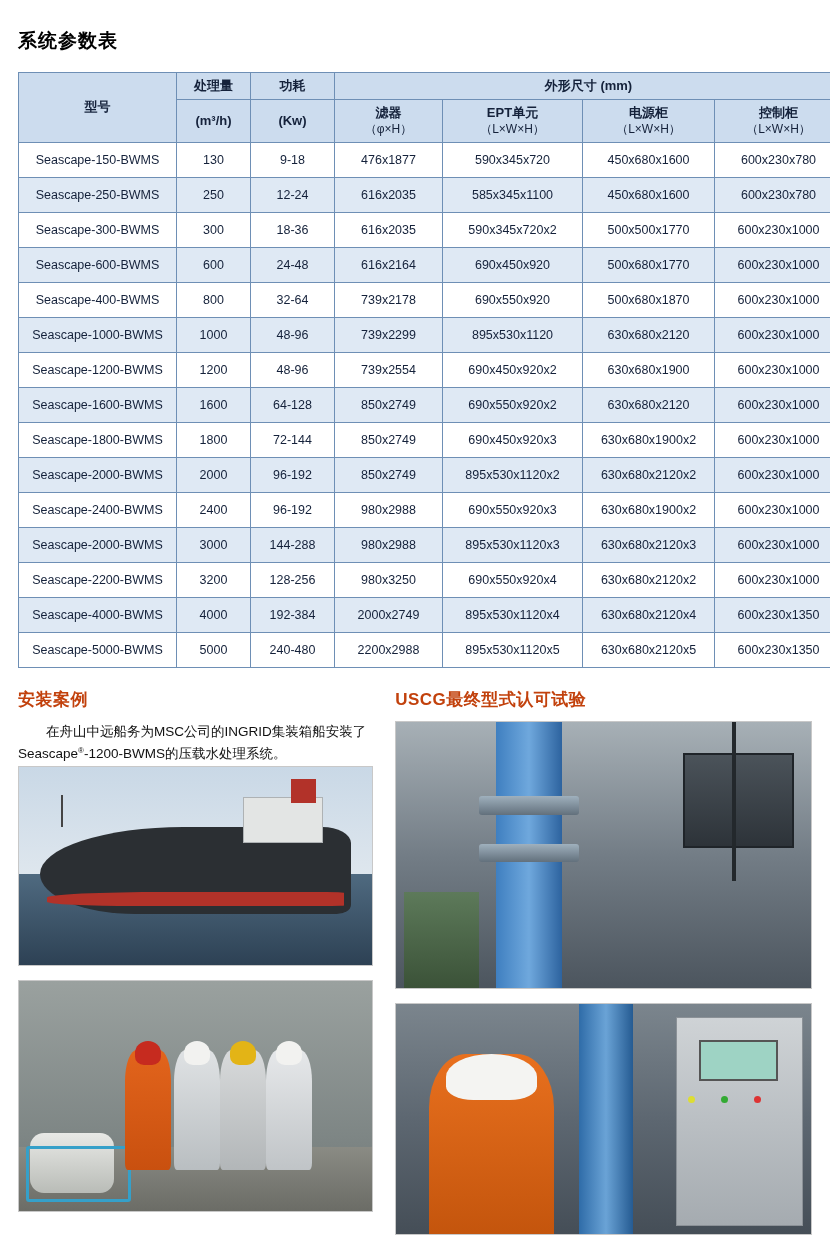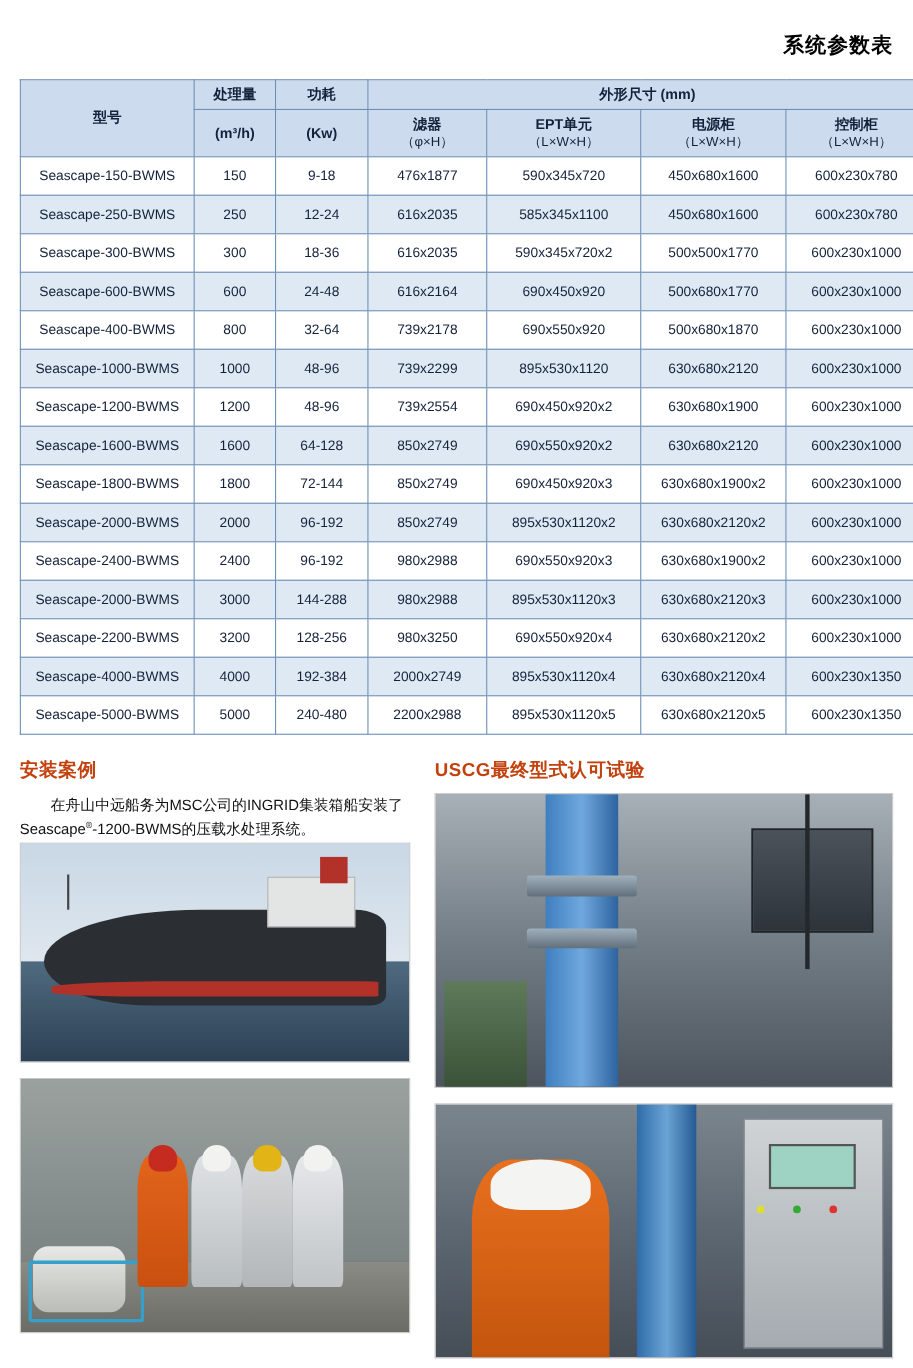--- a/index.html
+++ b/index.html
@@ -16,21 +16,21 @@
     overflow: hidden;
   }
   .page {
     width: 830px;
     height: 1244px;
     position: relative;
     box-sizing: border-box;
     padding: 0 18px;
   }
   .page-title {
-    text-align: right;
+    text-align: left;
     font-size: 19px;
     font-weight: bold;
     letter-spacing: 1px;
     padding-top: 28px;
     padding-bottom: 18px;
     color: #000;
   }
   table.spec {
     width: 794px;
     border-collapse: collapse;
@@ -372,21 +372,21 @@
         </th>
         <th>
           <div>控制柜</div>
           <div class="sub-unit">（L×W×H）</div>
         </th>
       </tr>
     </thead>
     <tbody id="spec-body">
         <tr>
           <td>Seascape-150-BWMS</td>
-          <td>150</td>
+          <td>130</td>
           <td>9-18</td>
           <td>476x1877</td>
           <td>590x345x720</td>
           <td>450x680x1600</td>
           <td>600x230x780</td>
         </tr>
         <tr>
           <td>Seascape-250-BWMS</td>
           <td>250</td>
           <td>12-24</td>

